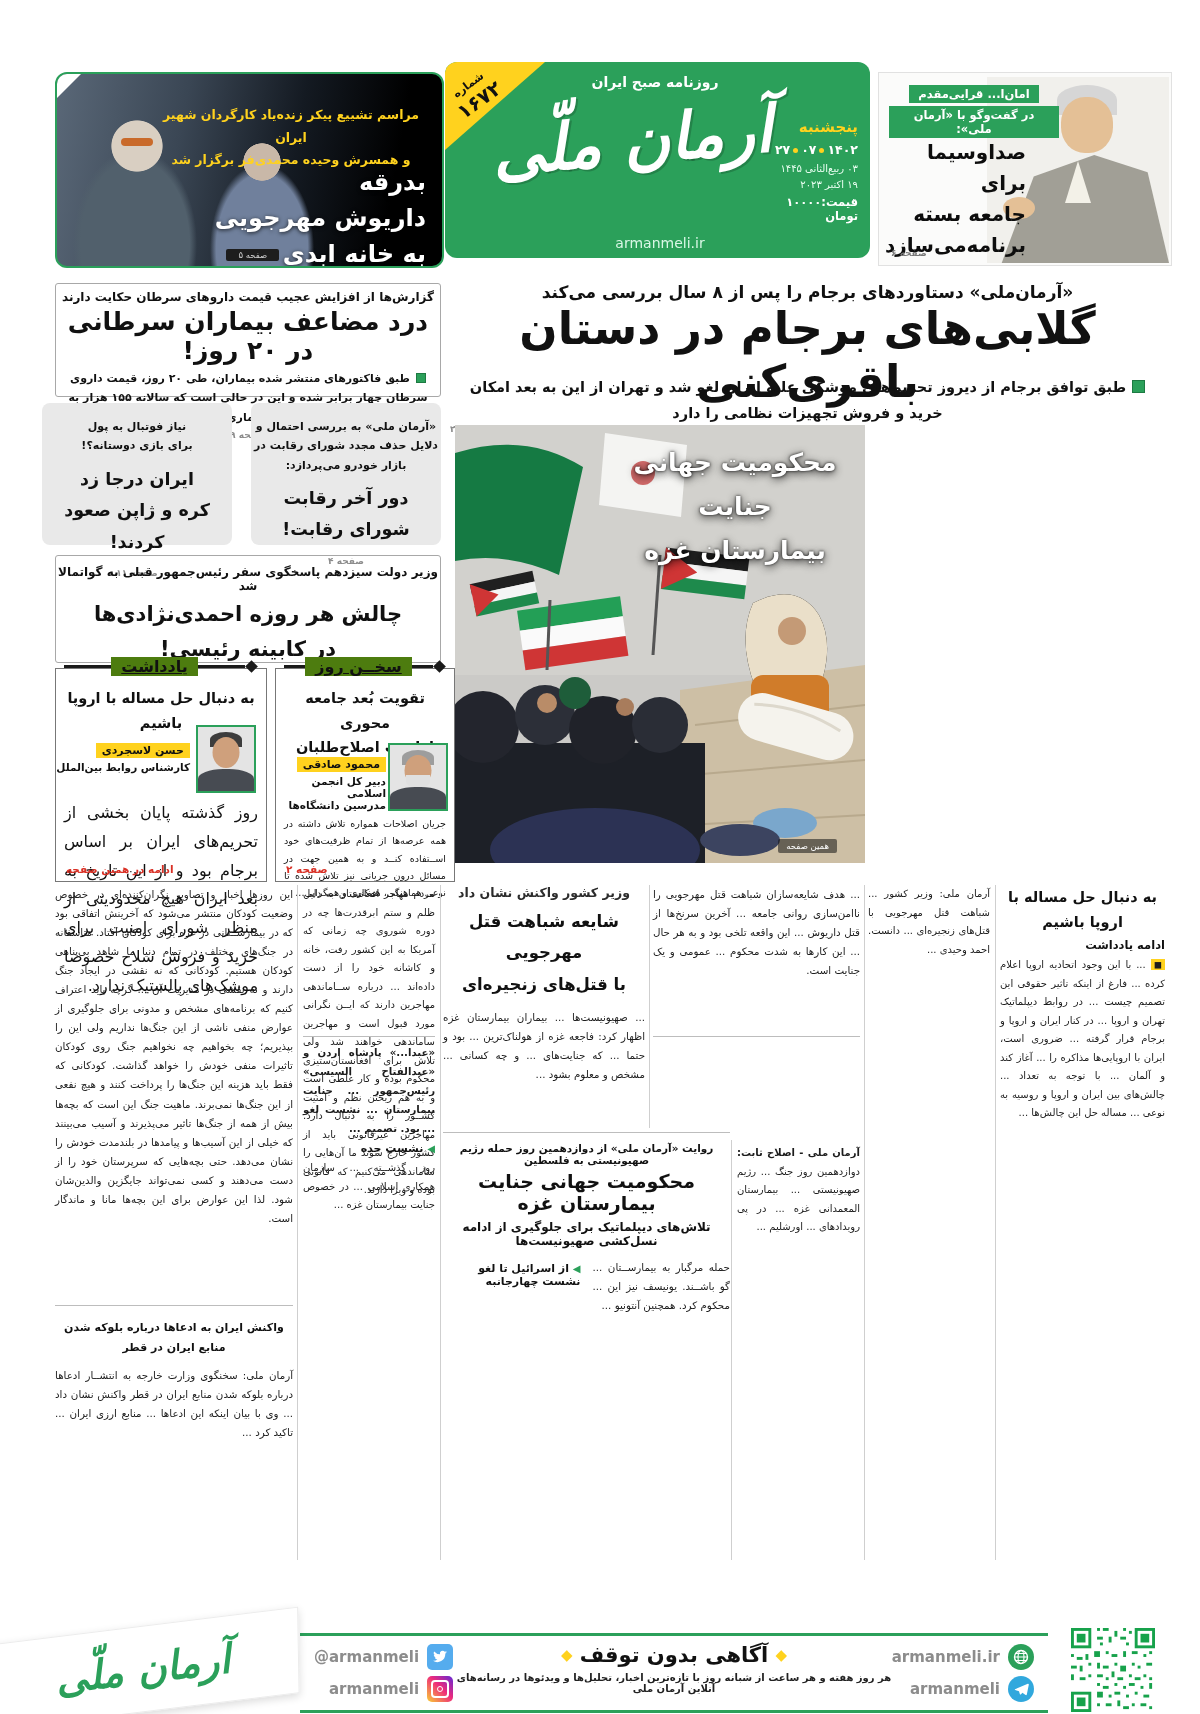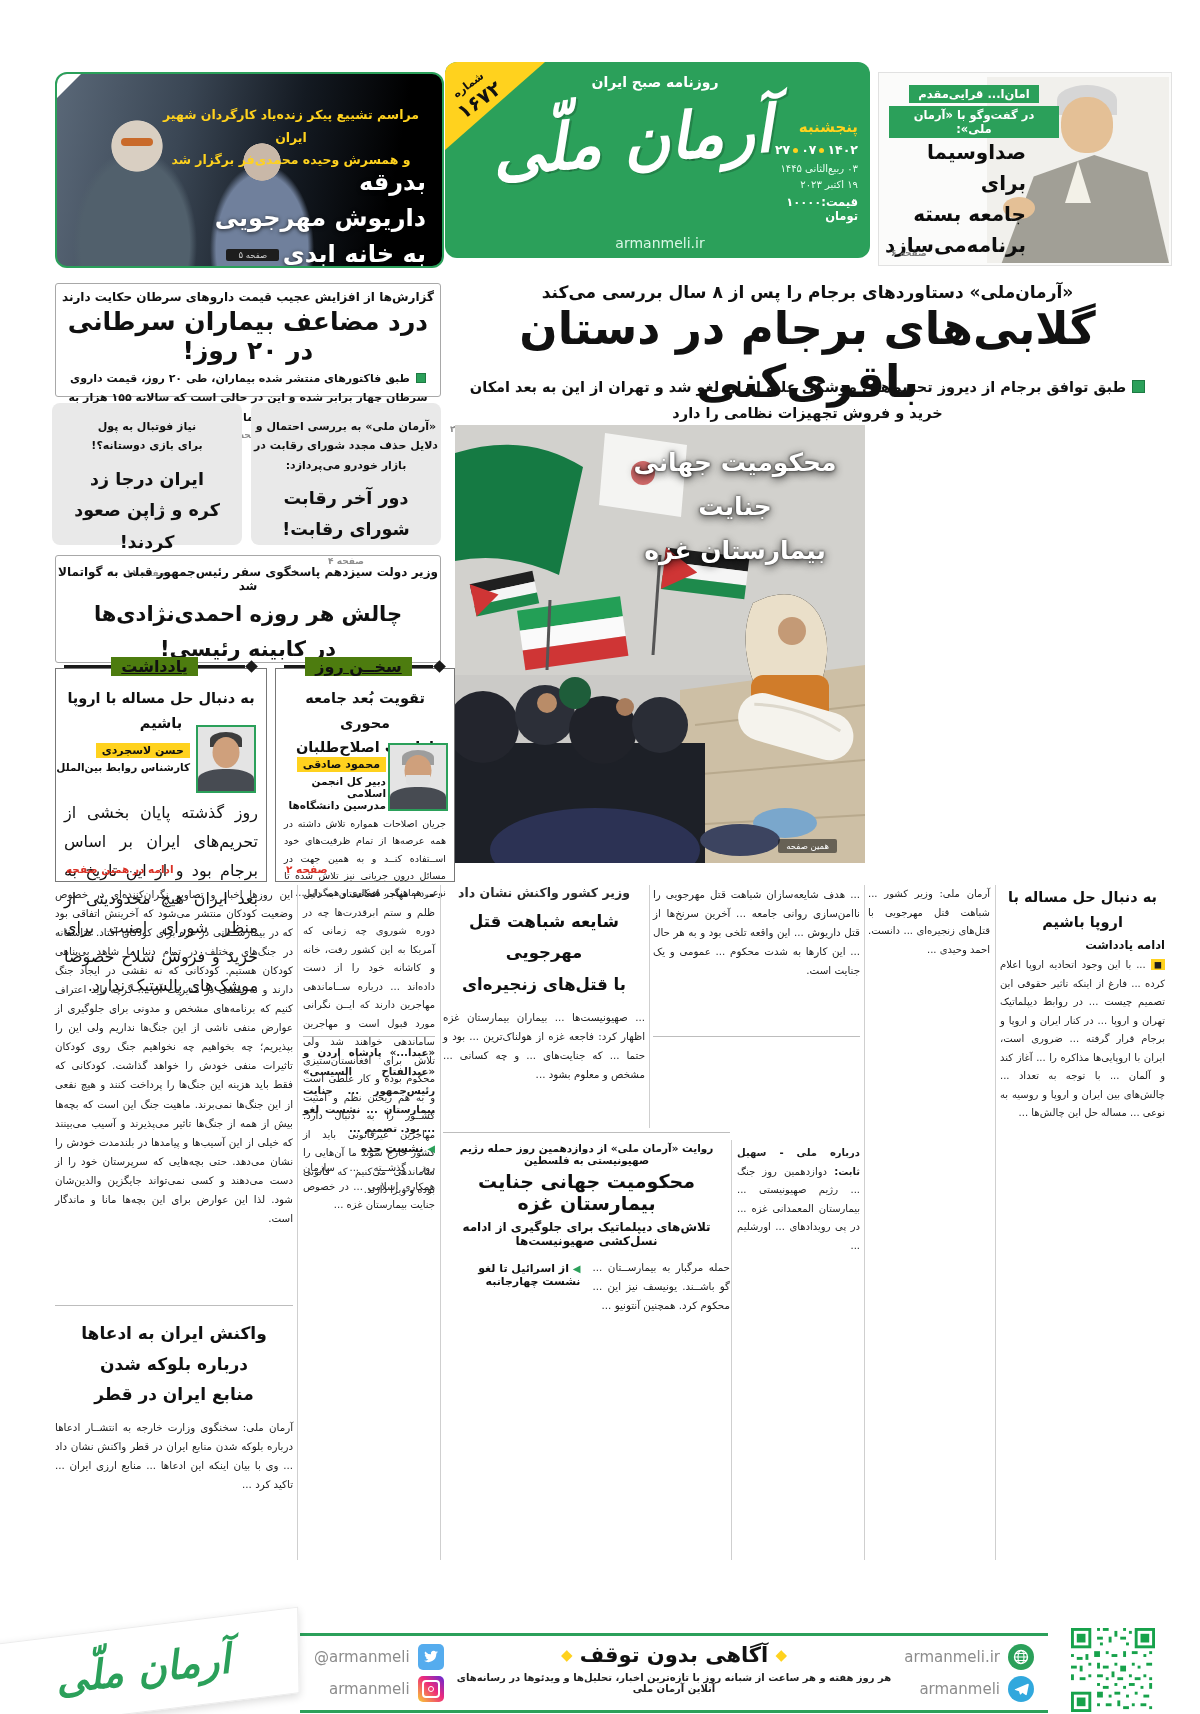--- a/index.html
+++ b/index.html
@@ -114,30 +114,30 @@
   .gp-caption{position:absolute;bottom:10px;right:28px;background:rgba(20,20,20,.55);color:#fff;
               font-size:8.5px;padding:2px 8px;border-radius:2px;}
 
   
   .col-kicker{font-size:12.5px;font-weight:bold;color:#2c2c2c;text-align:center;letter-spacing:1px;}
   .col-headline{font-size:16.5px;font-weight:900;line-height:1.9;text-align:center;}
   .bullet-row{font-size:11px;font-weight:900;margin:4px 0;}
   .tri{color:#2ba05a;font-size:10px;}
   .child-photo{position:absolute;right:0;top:0;width:60px;height:84px;border:2px solid #2ba05a;background:#e8e8e8;overflow:hidden;}
   .child-bar{position:absolute;right:72px;top:6px;width:4px;height:38px;background:#ffd21e;}
-  .qatar-h{font-size:17px;font-weight:900;line-height:1.8;text-align:center;}
+  .qatar-h{font-size:11px;font-weight:900;line-height:1.8;text-align:center;}
   .europe-h{font-size:14.5px;font-weight:900;text-align:center;line-height:1.7;}
   .europe-sub{font-size:11.5px;font-weight:bold;text-align:right;margin:4px 0;}
   .ylw{background:#ffd21e;padding:0 3px;}
 
   
   .footer-strip{left:300px;top:1633px;width:748px;height:74px;background:#fff;
                 border-top:3.5px solid #2ba05a;border-bottom:3.5px solid #2ba05a;}
   .fs-row{display:flex;align-items:center;gap:8px;margin-bottom:6px;}
-  .fs-handle{font-size:15px;color:#8c8c8c;direction:ltr;font-weight:400;}
+  .fs-handle{font-size:15px;color:#8c8c8c;direction:ltr;font-weight:700;}
   .icon-sq{width:26px;height:26px;border-radius:5px;display:flex;align-items:center;justify-content:center;flex-shrink:0;}
   .tw{background:#55acee;}
   .ig{background:linear-gradient(45deg,#f9ce34,#ee2a7b 55%,#6228d7);}
   .ig-in{width:14px;height:14px;border:2px solid #fff;border-radius:4px;position:relative;}
   .ig-in::after{content:"";position:absolute;left:4px;top:4px;width:4px;height:4px;border:1.5px solid #fff;border-radius:50%;}
   .icon-cir{width:26px;height:26px;border-radius:50%;display:flex;align-items:center;justify-content:center;flex-shrink:0;}
   .gl{background:#2ba05a;}
   .tg{background:#31a8dd;}
   .fs-center{position:absolute;left:50%;top:7px;transform:translateX(-50%);width:440px;text-align:center;}
   .fs-title{font-size:21px;font-weight:900;}
@@ -227,21 +227,21 @@
   </div>
 
   <div class="gb" style="left:251px;top:403px;">
     <div class="k">«آرمان ملی» به بررسی احتمال و دلایل حذف مجدد شورای رقابت در بازار خودرو می‌پردازد:</div>
     <div class="h">
       <div>دور آخر رقابت</div>
       <div>شورای رقابت!</div>
     </div>
     <span class="page-ref">صفحه ۴</span>
   </div>
-  <div class="gb" style="left:52px;top:403px;">
+  <div class="gb" style="left:42px;top:403px;">
     <div class="k">
       <div>نیاز فوتبال به پول</div>
       <div>برای بازی دوستانه؟!</div>
     </div>
     <div class="h">
       <div>ایران درجا زد</div>
       <div>کره و ژاپن صعود کردند!</div>
     </div>
     <span class="page-ref">صفحه ۱۱</span>
   </div>
@@ -411,21 +411,21 @@
       <div style="flex:1;">
         <div class="bullet-row">
           <span class="tri">◀</span>
           <span>از اسرائیل تا لغو نشست چهارجانبه</span>
         </div>
       </div>
     </div>
   </div>
 
   <div class="abs body-text" style="left:737px;top:1144px;width:123px;font-size:10px;">
-    <span class="bold">درباره ملی - سهیل ثابت:</span>
+    <span class="bold">آرمان ملی - اصلاح ثابت:</span>
     <span>دوازدهمین روز جنگ ... رژیم صهیونیستی ... بیمارستان المعمدانی غزه ... در پی رویدادهای ... اورشلیم ...</span>
   </div>
 
   <div class="abs body-text" style="left:868px;top:885px;width:122px;font-size:10px;">آرمان ملی: وزیر کشور ... شباهت قتل مهرجویی با قتل‌های زنجیره‌ای ... دانست. احمد وحیدی ...</div>
 
   <div class="abs" style="left:1000px;top:885px;width:165px;">
     <div class="europe-h">به دنبال حل مساله با اروپا باشیم</div>
     <div class="europe-sub">ادامه یادداشت</div>
     <div class="body-text" style="font-size:10px;">
       <span class="ylw">◼</span>

